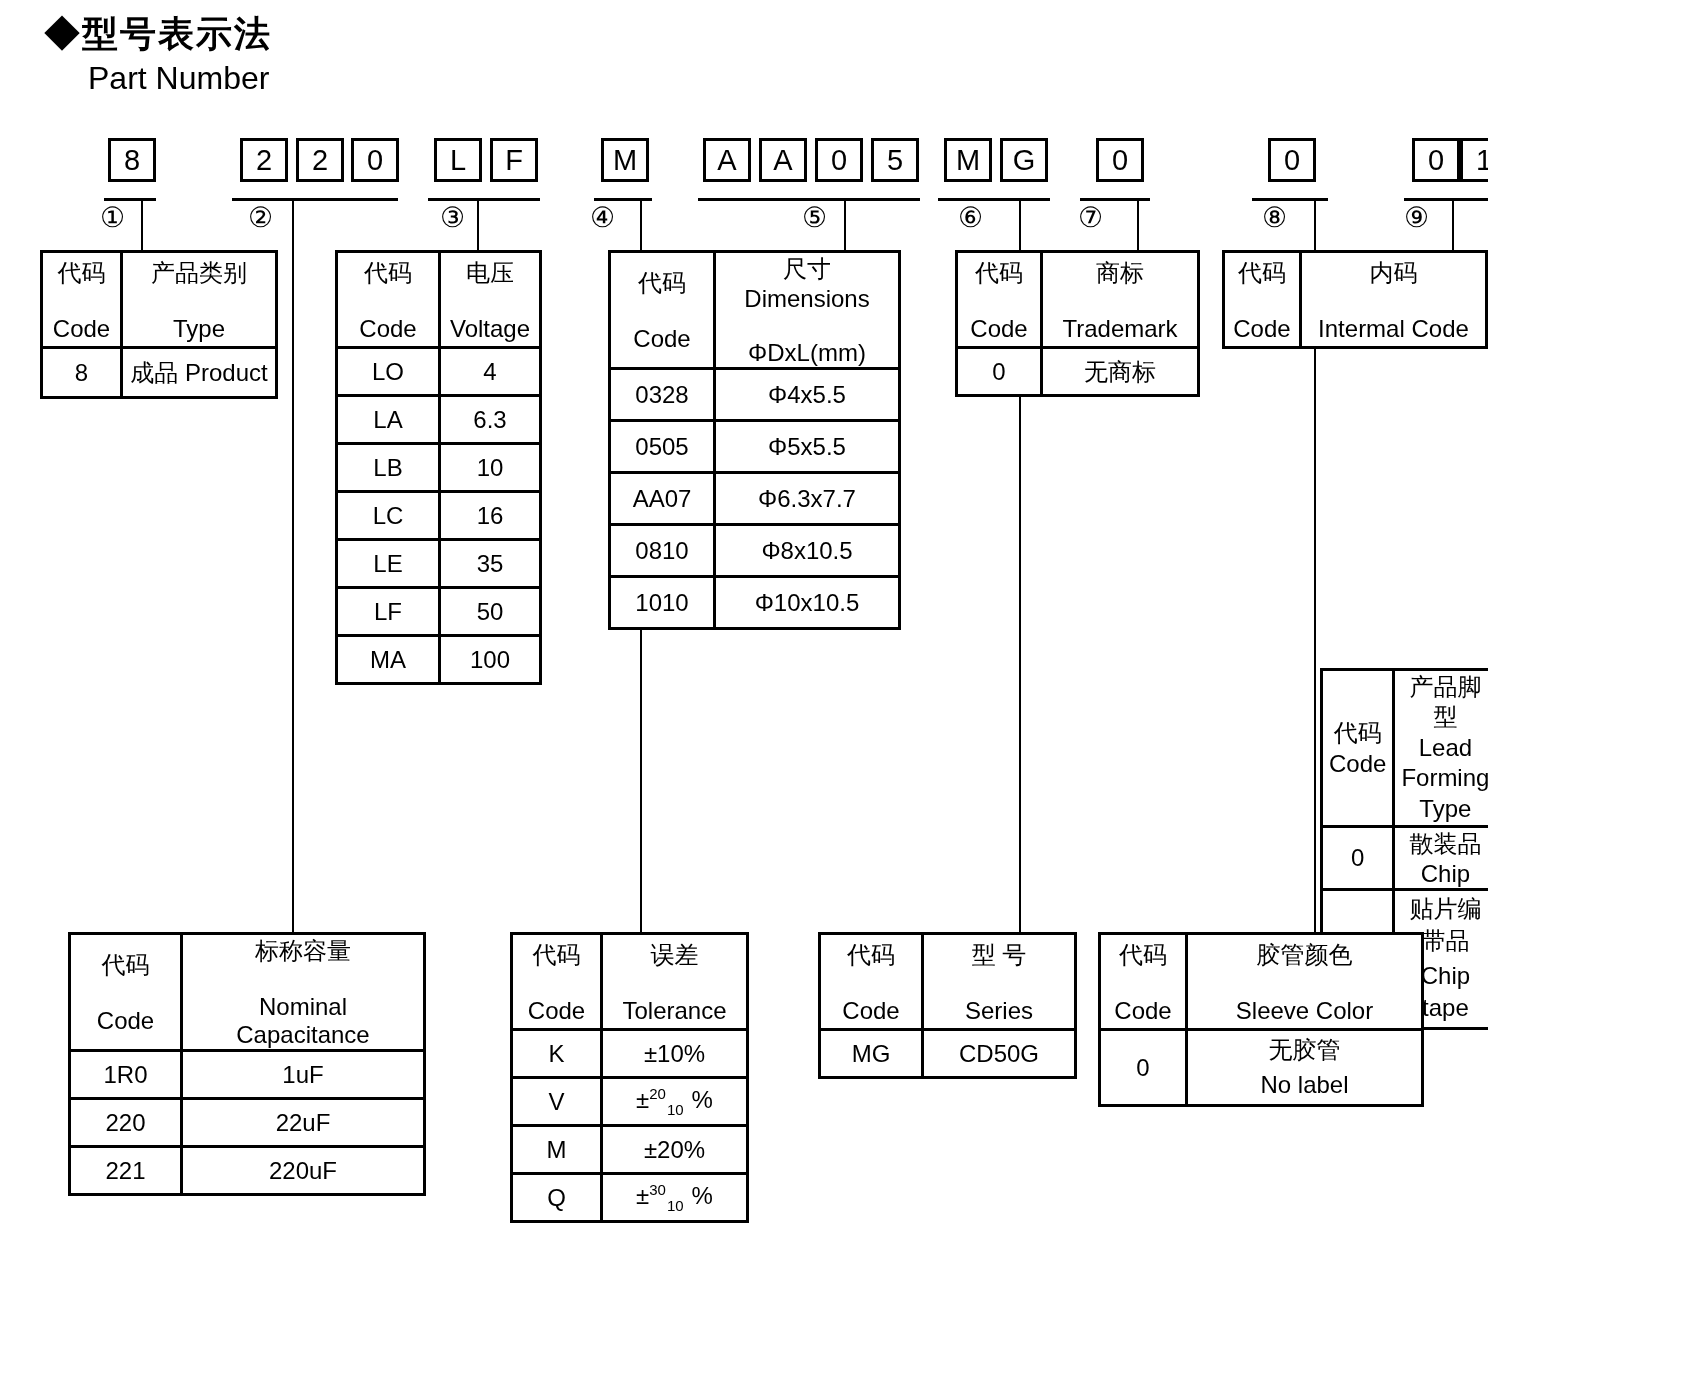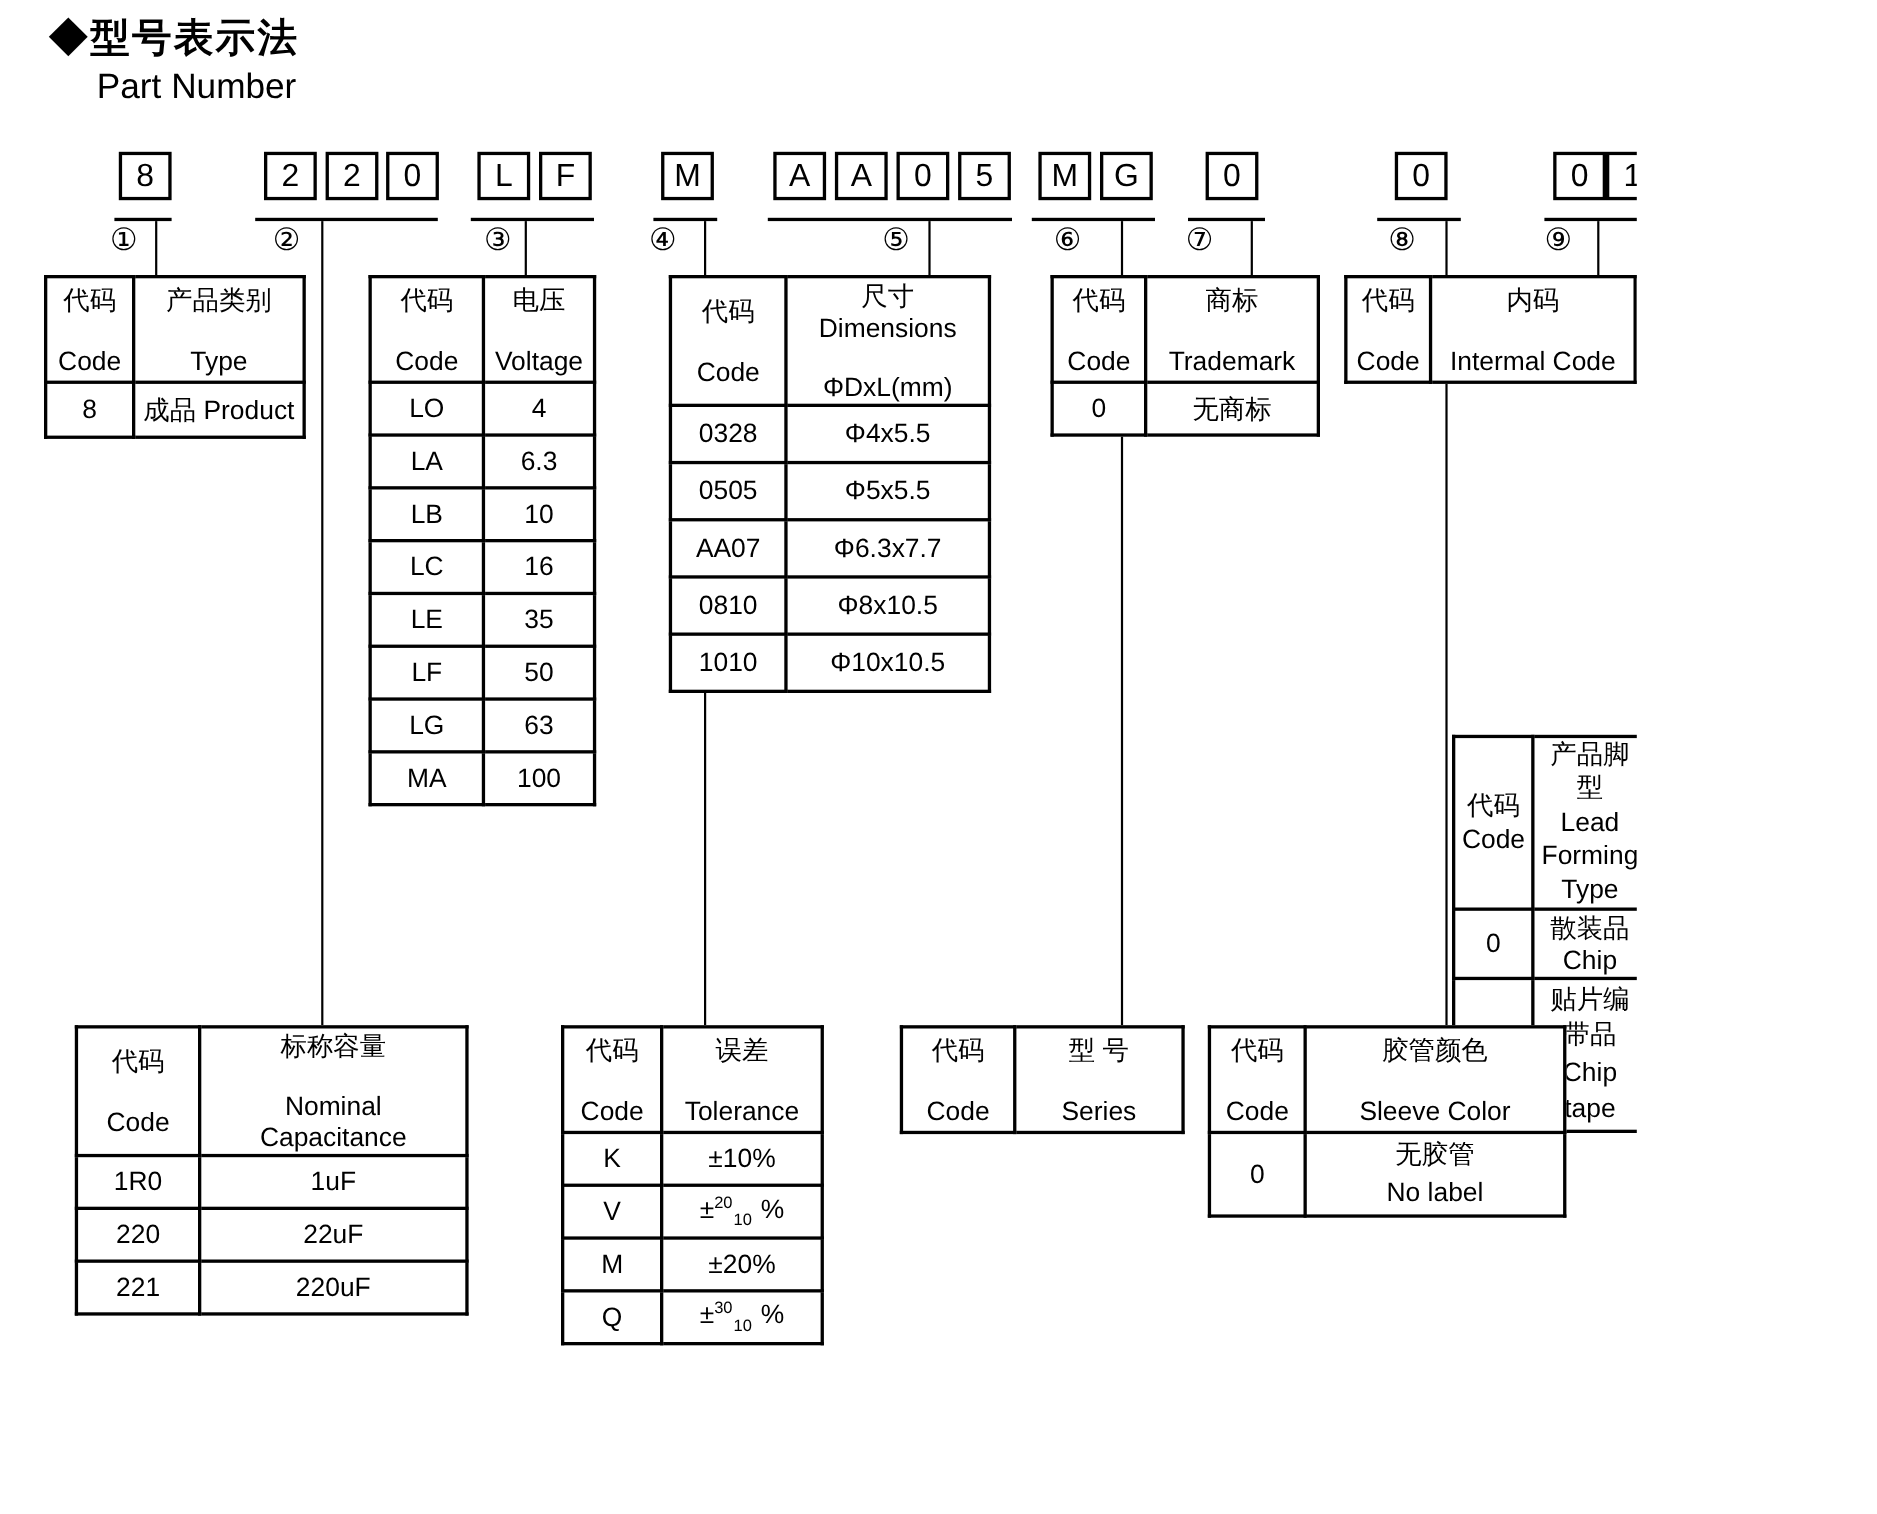--- a/index.html
+++ b/index.html
@@ -133,24 +133,20 @@
         </tr>
     <tr style="height:48px">
           <td>LE</td>
           <td>35</td>
         </tr>
     <tr style="height:48px">
           <td>LF</td>
           <td>50</td>
         </tr>
     <tr style="height:48px">
-          <td>LG</td>
-          <td>63</td>
-        </tr>
-    <tr style="height:48px">
           <td>MA</td>
           <td>100</td>
         </tr>
   </tbody>
     </table>
 
   <table class="tbl" style="left:608px;top:250px">
     <tbody>
         <tr class="hdr" style="height:96px">
       <td style="width:90px">
@@ -313,20 +309,24 @@
         <tr class="hdr" style="height:96px">
       <td style="width:88px">
         <div class="zh">代码</div>
         <div>Code</div>
       </td>
       <td style="width:138px">
         <div class="zh">型 号</div>
         <div>Series</div>
       </td>
     </tr>
+    <tr style="height:48px">
+      <td>MG</td>
+      <td>CD50G</td>
+    </tr>
   </tbody>
     </table>
 
   <table class="tbl" style="left:1098px;top:932px">
     <tbody>
         <tr class="hdr" style="height:96px">
       <td style="width:72px">
         <div class="zh">代码</div>
         <div>Code</div>
       </td>

